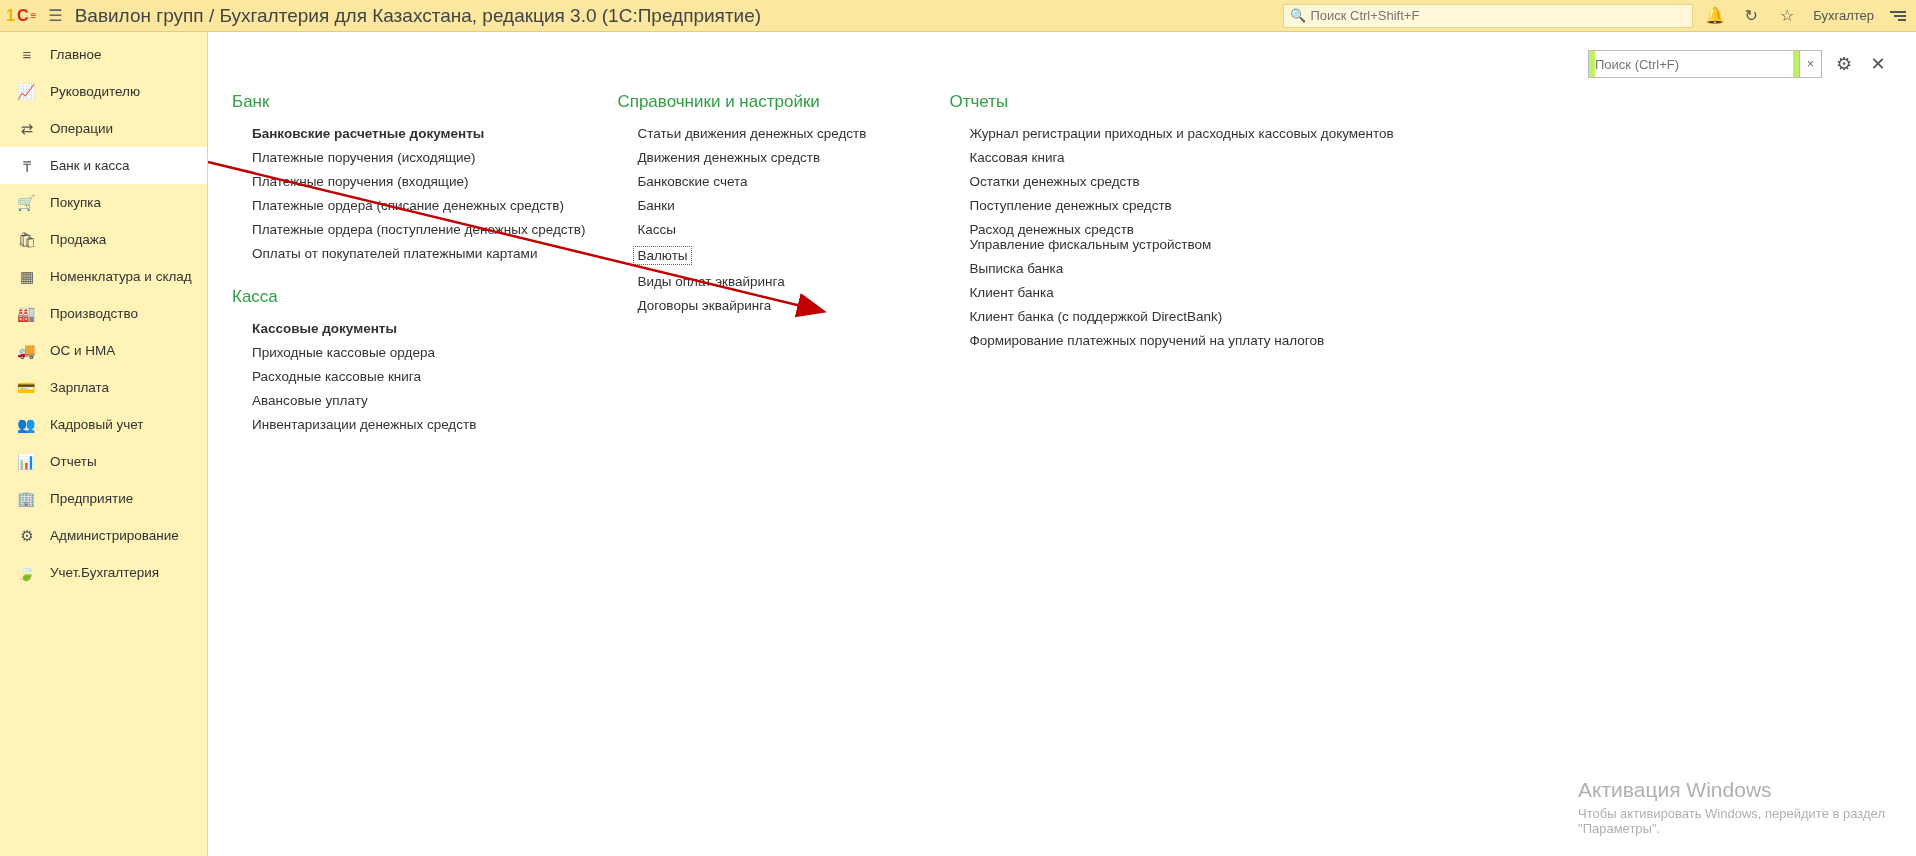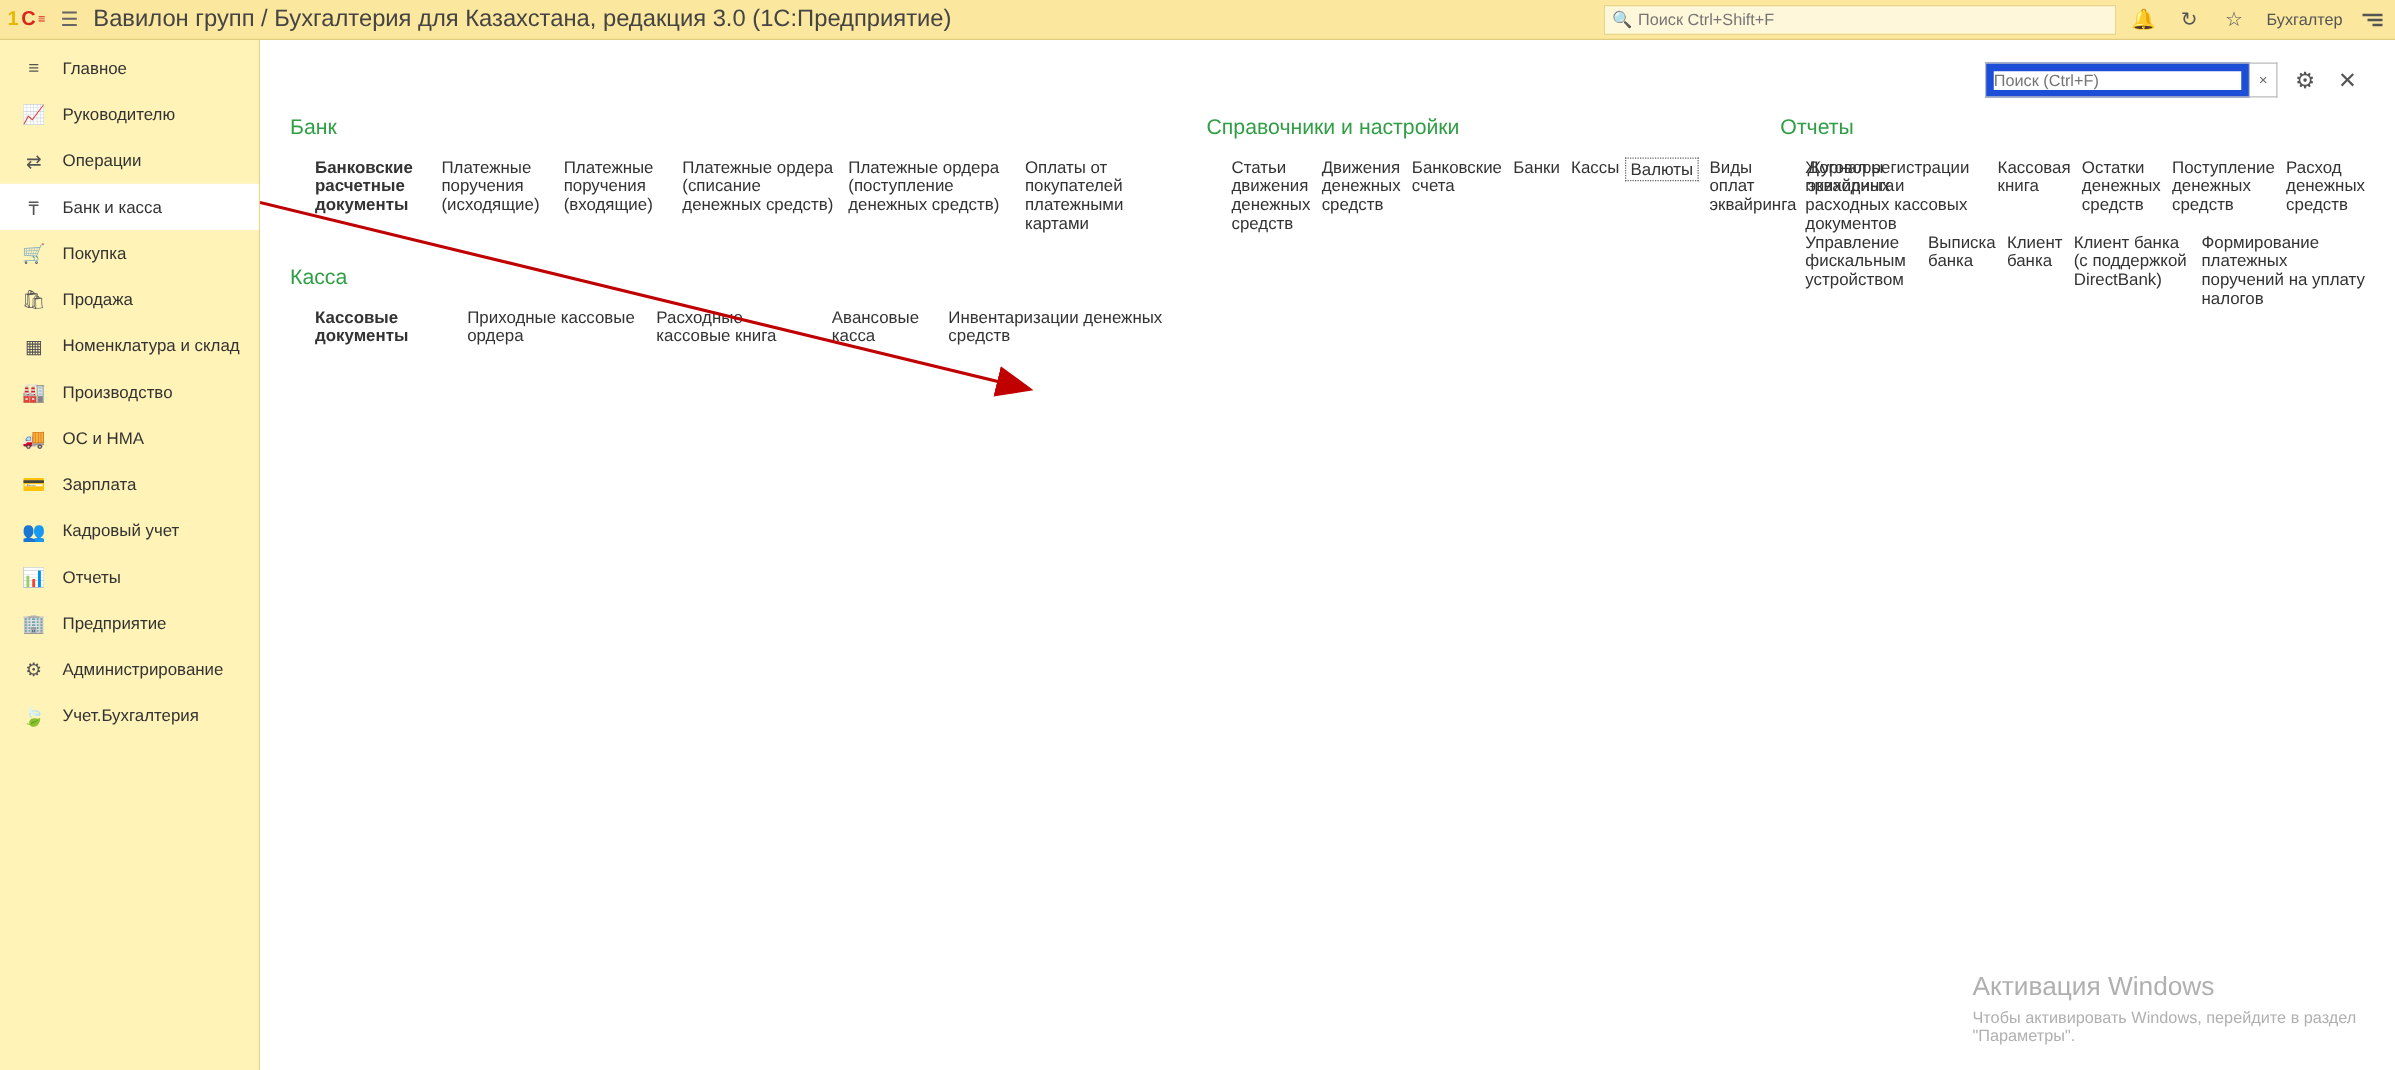--- a/index.html
+++ b/index.html
@@ -103,23 +103,23 @@
     position: relative;
     padding: 18px 24px 24px 24px;
     overflow: hidden;
   }
   .main-header {
     display: flex; justify-content: flex-end; align-items: center; gap: 10px;
     padding-right: 2px;
     margin-bottom: 14px;
   }
   .main-search {
-    display:flex; align-items:center;
+    display:flex; 
     border:1px solid #bbb; height:28px; width:212px; padding:0 6px;
-    background:#1d4ed8;
+    background:#bef264;
   }
   .main-search input { border:none; outline:none; width:100%; font-size:13px; color:#555; }
   .clearbtn {
     border:1px solid #bbb; width:22px; height:28px;
     display:flex; align-items:center; justify-content:center;
     font-size:12px; color:#666; cursor:pointer; border-left:none;
   }
   .gearbtn, .closebtn {
     width:24px; height:24px; display:flex; align-items:center; justify-content:center;
     color:#555; font-size:18px; cursor:pointer;
@@ -129,21 +129,21 @@
     display:flex; gap: 32px;
   }
   .col { min-width: 300px; }
   .col.col3 { min-width: 440px; }
   h2.section {
     color: #2f9e44; font-size: 17px; font-weight: normal;
     margin: 22px 0 14px 0;
   }
   h2.section:first-child { margin-top: 0; }
   h2.section.with-top { margin-top:26px; }
-  .linklist { display:flex; flex-direction:row; gap:9px; padding-left: 20px; }
+  .linklist { display:flex; flex-direction:column; gap:9px; padding-left: 20px; }
   .linklist a {
     color:#333; text-decoration:none; font-size:13.5px; cursor:pointer;
   }
   .linklist a.bold { font-weight:bold; }
   .linklist a.selected { border:1px dotted #666; padding:1px 3px; margin-left:-4px; align-self:flex-start;}
 
   
   .arrow-svg {
     position:absolute;
     top: 128px; left: 0px;
@@ -271,21 +271,21 @@
             <a>Платежные поручения (входящие)</a>
             <a>Платежные ордера (списание денежных средств)</a>
             <a>Платежные ордера (поступление денежных средств)</a>
             <a>Оплаты от покупателей платежными картами</a>
           </div>
           <h2 class="section with-top">Касса</h2>
           <div class="linklist">
             <a class="bold">Кассовые документы</a>
             <a>Приходные кассовые ордера</a>
             <a>Расходные кассовые книга</a>
-            <a>Авансовые касса</a>
+            <a>Авансовые уплату</a>
             <a>Инвентаризации денежных средств</a>
           </div>
         </div>
         <div class="col">
           <h2 class="section">Справочники и настройки</h2>
           <div class="linklist">
             <a>Статьи движения денежных средств</a>
             <a>Движения денежных средств</a>
             <a>Банковские счета</a>
             <a>Банки</a>

